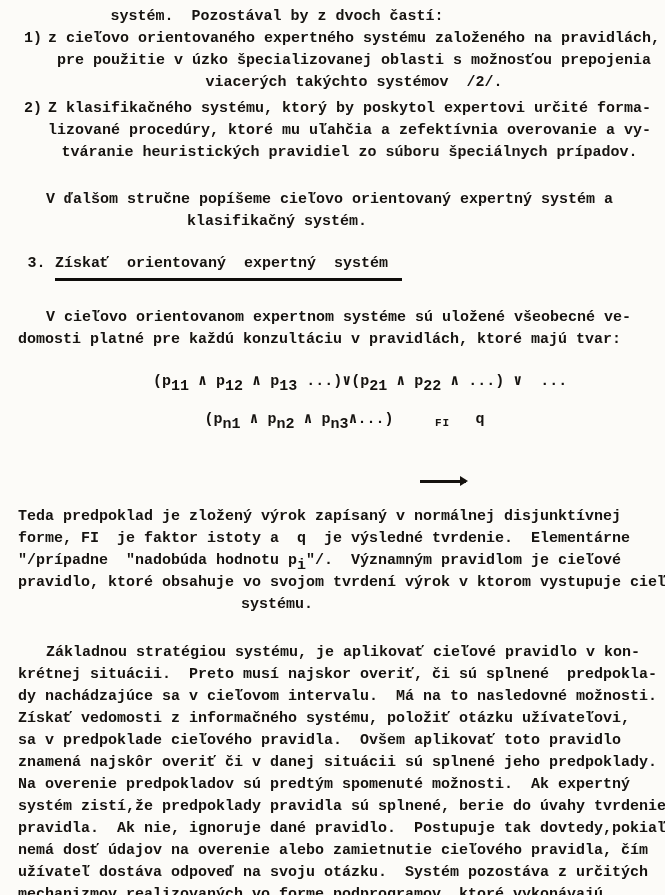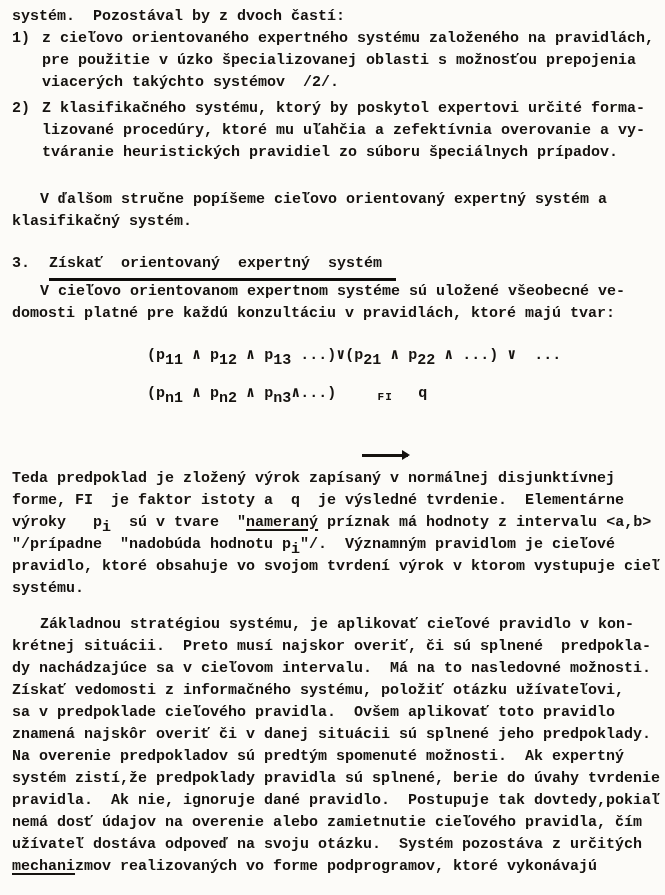--- a/index.html
+++ b/index.html
@@ -2,35 +2,36 @@
 <html><head>
 <meta charset="utf-8">
 <style>
   html,body{margin:0;padding:0;}
   body{
     width:665px;height:895px;overflow:hidden;
     background:#fcfbf8;
   }
   .page{
     box-sizing:border-box;width:538px;height:895px;
-    padding:6px 2px 0 12px;
+    padding:6px 2px 0 18px;
     font-family:"Liberation Mono","DejaVu Sans Mono",monospace;
     font-weight:bold;font-size:15px;line-height:22px;
     color:#161310;
+    text-align:center;
   }
   p{margin:0;white-space:pre;}
   .ind{padding-left:28px;}
   .list-item{display:flex;align-items:flex-start;}
   .list-item .marker{flex:none;width:30px;white-space:pre;}
   .mt4{margin-top:4px;}
   .mt12{margin-top:12px;}
-  .mt14{margin-top:14px;}
+  .mt14{margin-top:26px;}
   .mt20{margin-top:20px;}
   .mt22{margin-top:25px;}
-  .mt26{}
+  .mt26{margin-top:26px;}
   .heading{display:flex;align-items:flex-start;}
   .heading .h-num{flex:none;width:37px;white-space:pre;}
   .heading .h-title{
     border-bottom:3.5px solid #0f0d0b;
     padding:0 14px 3px 0;white-space:pre;
   }
   .formula{padding-left:135px;}
   .formula p{line-height:38px;}
   sub{font-size:15px;line-height:0;vertical-align:-5px;}
   .ul{text-decoration:underline;text-decoration-thickness:2px;text-underline-offset:3px;}
@@ -89,21 +90,20 @@
   </div>
 
   <div class="formula mt12">
     <p>(p<sub>11</sub> ∧ p<sub>12</sub> ∧ p<sub>13</sub> ...)∨(p<sub>21</sub> ∧ p<sub>22</sub> ∧ ...) ∨  ...</p>
     <p><span>(p<sub>n1</sub> ∧ p<sub>n2</sub> ∧ p<sub>n3</sub>∧...)</span><span class="fi-arrow"><span class="fi">FI</span><span class="shaft"></span></span><span>q</span></p>
   </div>
 
   <div class="mt14">
     <p>Teda predpoklad je zložený výrok zapísaný v normálnej disjunktívnej</p>
     <p>forme, FI  je faktor istoty a  q  je výsledné tvrdenie.  Elementárne</p>
-    <p>výroky   p<sub>i</sub>  sú v tvare  "<span class="ul">nameraný</span> príznak má hodnoty z intervalu &lt;a,b&gt;</p>
     <p>"/prípadne  "nadobúda hodnotu p<sub>i</sub>"/.  Významným pravidlom je cieľové</p>
     <p>pravidlo, ktoré obsahuje vo svojom tvrdení výrok v ktorom vystupuje cieľ</p>
     <p>systému.</p>
   </div>
 
   <div class="mt14">
     <p class="ind">Základnou stratégiou systému, je aplikovať cieľové pravidlo v kon-</p>
     <p>krétnej situácii.  Preto musí najskor overiť, či sú splnené  predpokla-</p>
     <p>dy nachádzajúce sa v cieľovom intervalu.  Má na to nasledovné možnosti.</p>
     <p>Získať vedomosti z informačného systému, položiť otázku užívateľovi,</p>

